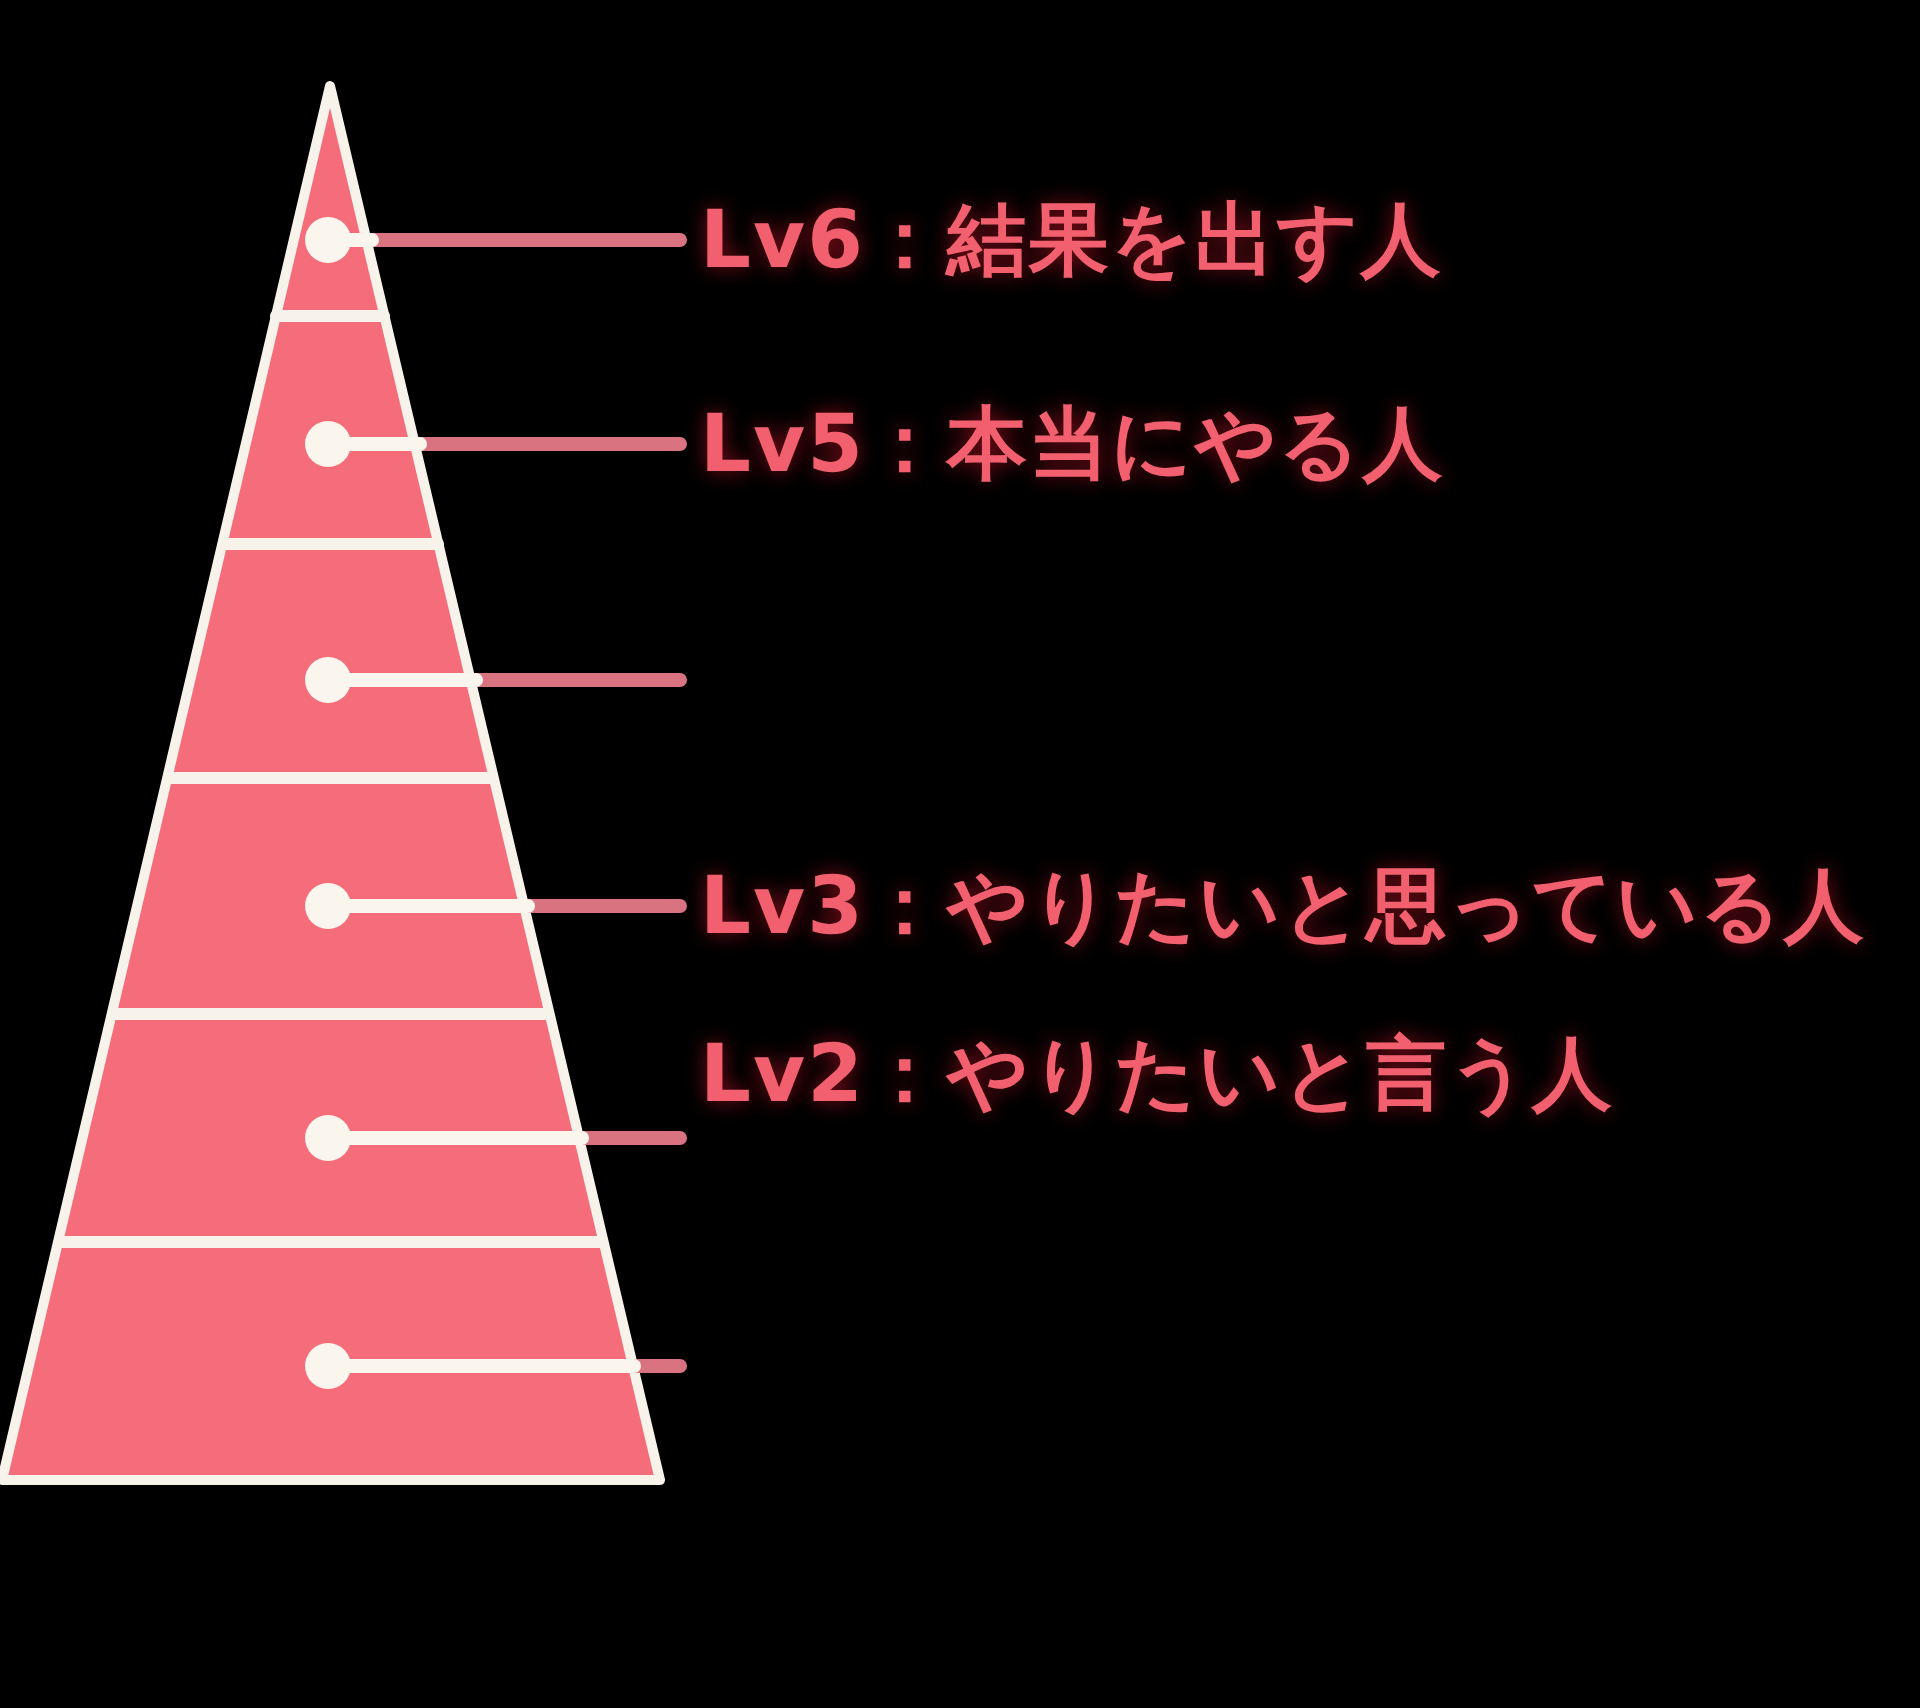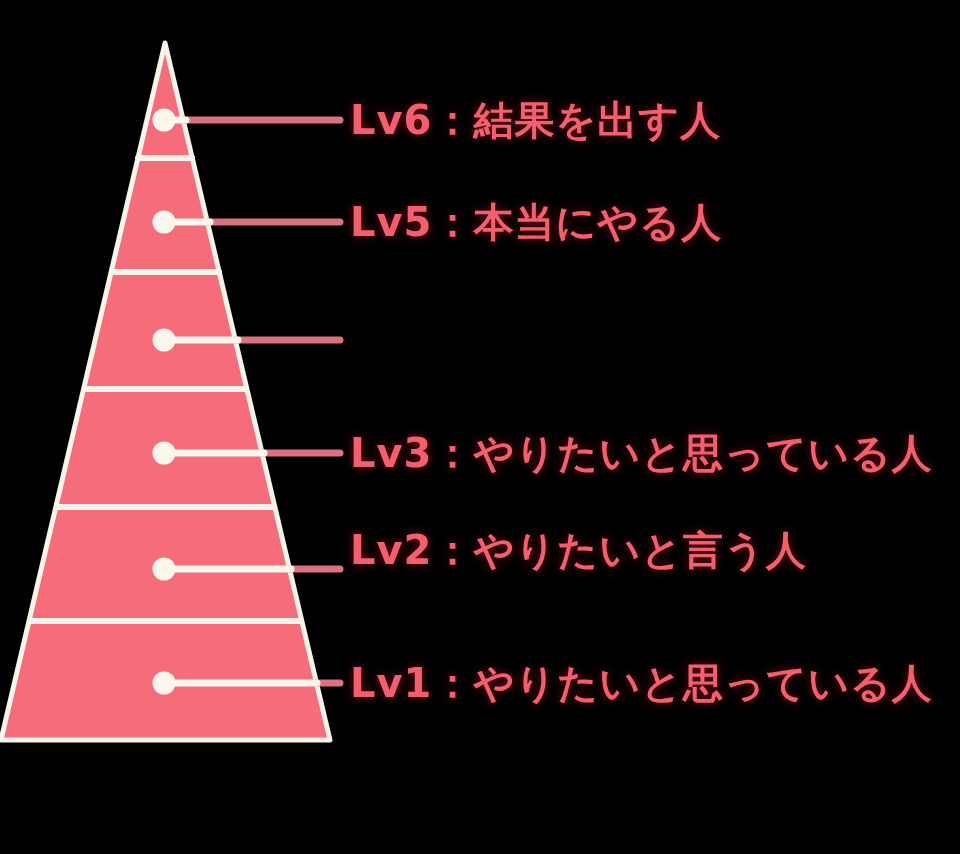--- a/index.html
+++ b/index.html
@@ -97,17 +97,16 @@
     <circle class="dot" cx="164" cy="683" r="11.5"></circle>
   </svg>
 
   <div class="level-label" style="top:120px"><span>Lv6</span><span>：</span><span>結果を出す人</span></div>
 
   <div class="level-label" style="top:222px"><span>Lv5</span><span>：</span><span>本当にやる人</span></div>
 
 
   <div class="level-label" style="top:453px"><span>Lv3</span><span>：</span><span>やりたいと思っている人</span></div>
 
-  <div class="level-label" style="top:550px"><span>Lv2</span><span>：</span><span>やりたいと言う人</span></div>
+  <div class="level-label" style="top:537px"><span>Lv2</span><span>：</span><span>やりたいと言う人</span></div>
 
-  <div class="level-label" style="top:683px"><span>Lv1</span><span>：</span><span>やりたいと思っている人</span></div>
 
 </div>
 
 </body></html>

